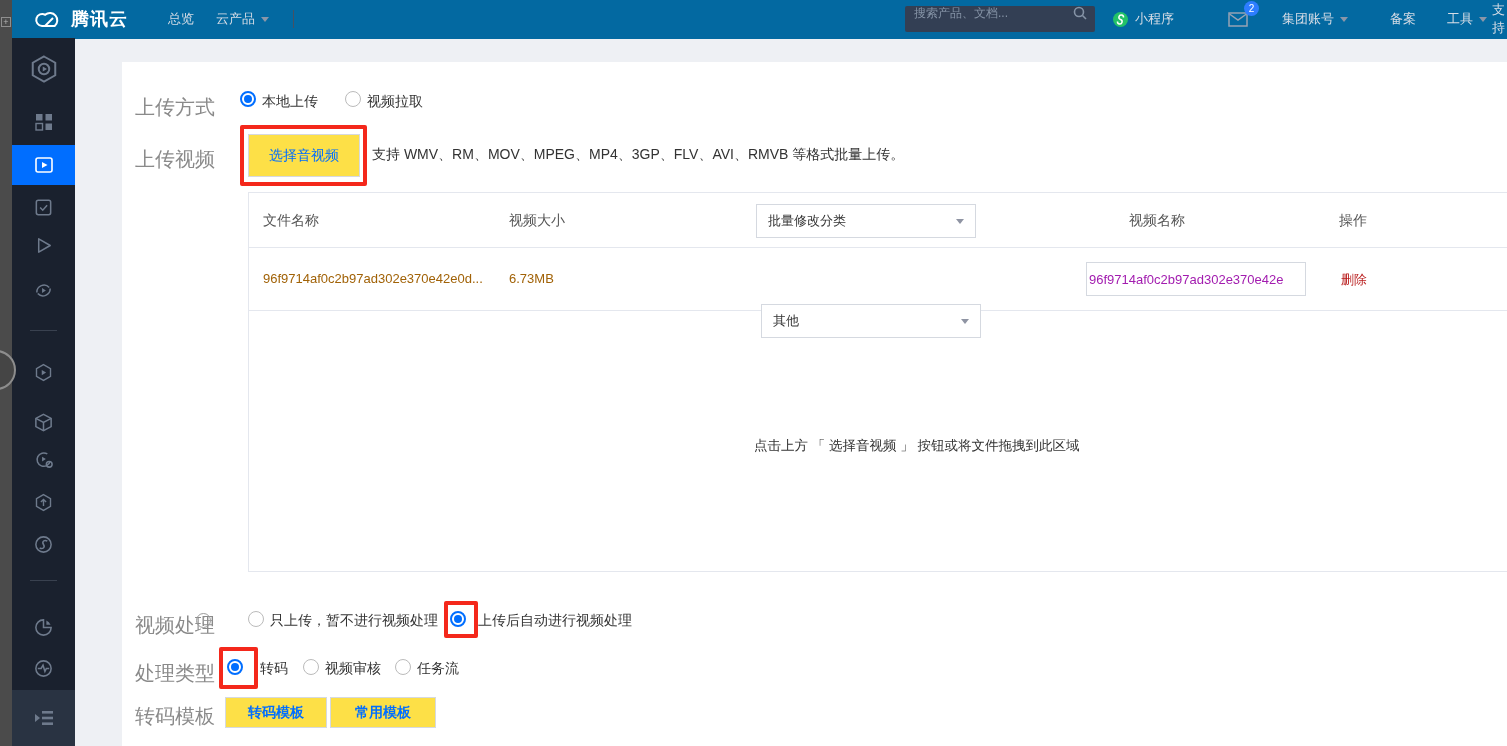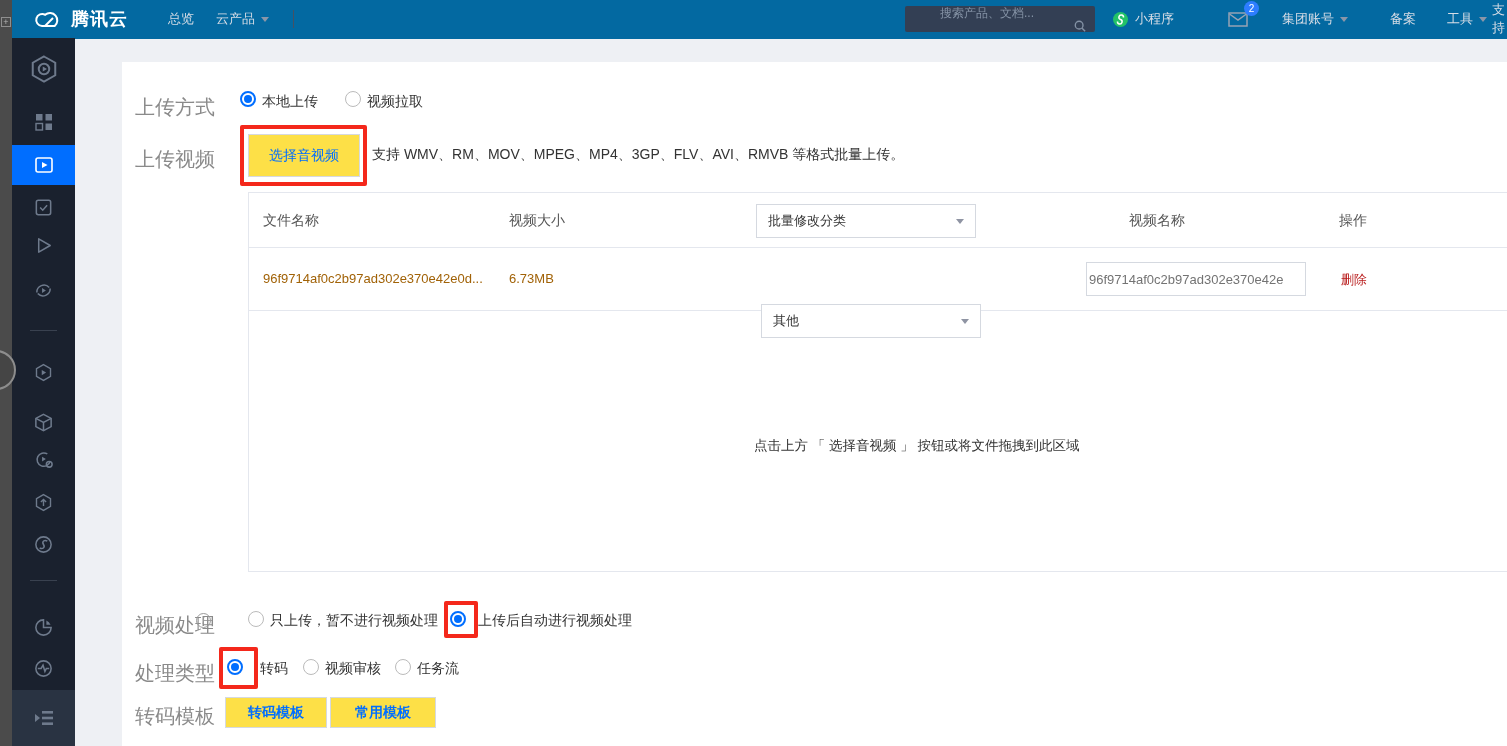--- a/index.html
+++ b/index.html
@@ -6,21 +6,21 @@
   html,body { width:1507px; height:746px; overflow:hidden; }
   body { position:relative; font-family:"Liberation Sans","DejaVu Sans",sans-serif; background:#eef0f4; color:#333; }
 
   
   .topbar { position:absolute; left:0; top:0; width:1507px; height:39px; background:#0369a1; z-index:4; }
   .topbar .titem { position:absolute; top:0; height:38px; display:flex; align-items:center; color:#d7dde6; font-size:13px; cursor:pointer; }
   .brand { position:absolute; left:33px; top:0; height:38px; display:flex; align-items:center; gap:8px; }
   .brand-text { color:#fff; font-size:18px; font-weight:bold; letter-spacing:1px; }
   .caret-down { display:inline-block; width:0; height:0; border-left:4px solid transparent; border-right:4px solid transparent; border-top:5px solid #8a96a8; margin-left:6px; }
   .tb-divider { position:absolute; left:293px; top:10px; width:1px; height:18px; background:#465163; }
-  .searchbox { position:absolute; left:905px; top:6px; width:190px; height:26px; background:#333f54; border-radius:2px; display:flex; align-items:flex-end;flex-direction:column; }
+  .searchbox { position:absolute; left:905px; top:6px; width:190px; height:26px; background:#333f54; border-radius:2px; display:flex; align-items:flex-start; }
   .searchbox input { flex:1; background:transparent; border:none; outline:none; color:#aebbcd; font-size:12px; padding-left:9px; font-family:inherit; }
   .searchbox input::placeholder { color:#8593a6; }
   .search-glyph { margin-right:8px; }
   .badge { position:absolute; left:1244px; top:1px; min-width:15px; height:15px; border-radius:8px; background:#2d7dff; color:#fff; font-size:10px; line-height:15px; text-align:center; z-index:5; }
 
   
   .left-strip { position:absolute; left:0; top:0; width:12px; height:746px; background:#4b4b4b; z-index:6; }
   .plus-box { position:absolute; left:1px; top:17px; width:10px; height:10px; border:1px solid #8f8f8f; color:#b5b5b5; font-size:9px; line-height:8px; text-align:center; }
   .collapse-handle { position:absolute; left:-24px; top:350px; width:40px; height:40px; border-radius:50%; border:2px solid #8d8d8d; background:#454545; }
 
@@ -46,21 +46,21 @@
 
   
   .ftable { position:absolute; left:126px; top:130px; width:1259px; height:380px; border-top:1px solid #e4e7ee; border-left:1px solid #e4e7ee; border-bottom:1px solid #e4e7ee; }
   .thead { position:relative; height:55px; border-bottom:1px solid #e4e7ee; }
   .trow { position:relative; height:63px; border-bottom:1px solid #e4e7ee; }
   .tdrop { position:relative; height:260px; }
   .hcell { position:absolute; top:19px; font-size:14px; color:#555; }
   .ccell { position:absolute; top:23px; font-size:13px; color:#a16207; }
   .selbox { position:absolute; width:220px; height:34px; border:1px solid #d5d9e0; background:#fff; display:flex; align-items:center; font-size:13px; color:#333; padding-left:11px; cursor:pointer; }
   .selbox .sel-caret { position:absolute; right:11px; top:14px; width:0; height:0; border-left:4px solid transparent; border-right:4px solid transparent; border-top:5px solid #8f94a3; }
-  .namebox { position:absolute; left:837px; top:14px; width:220px; height:34px; border:1px solid #d5d9e0; font-size:13px; color:#737373; padding:0 2px; outline:none; font-family:inherit; }
+  .namebox { position:absolute; left:837px; top:14px; width:220px; height:34px; border:1px solid #d5d9e0; font-size:13px; color:#a21caf; padding:0 2px; outline:none; font-family:inherit; }
   .link-del { position:absolute; left:1092px; top:23px; font-size:13px; color:#b91c1c; cursor:pointer; }
   .dz-hint { position:absolute; left:505px; top:126px; font-size:13.5px; color:#333; }
 
   
   .ann { position:absolute; border:4px solid #f4281b; z-index:40; pointer-events:none; border-radius:2px; }
 </style>
 </head>
 <body>
 
 <div class="topbar">

